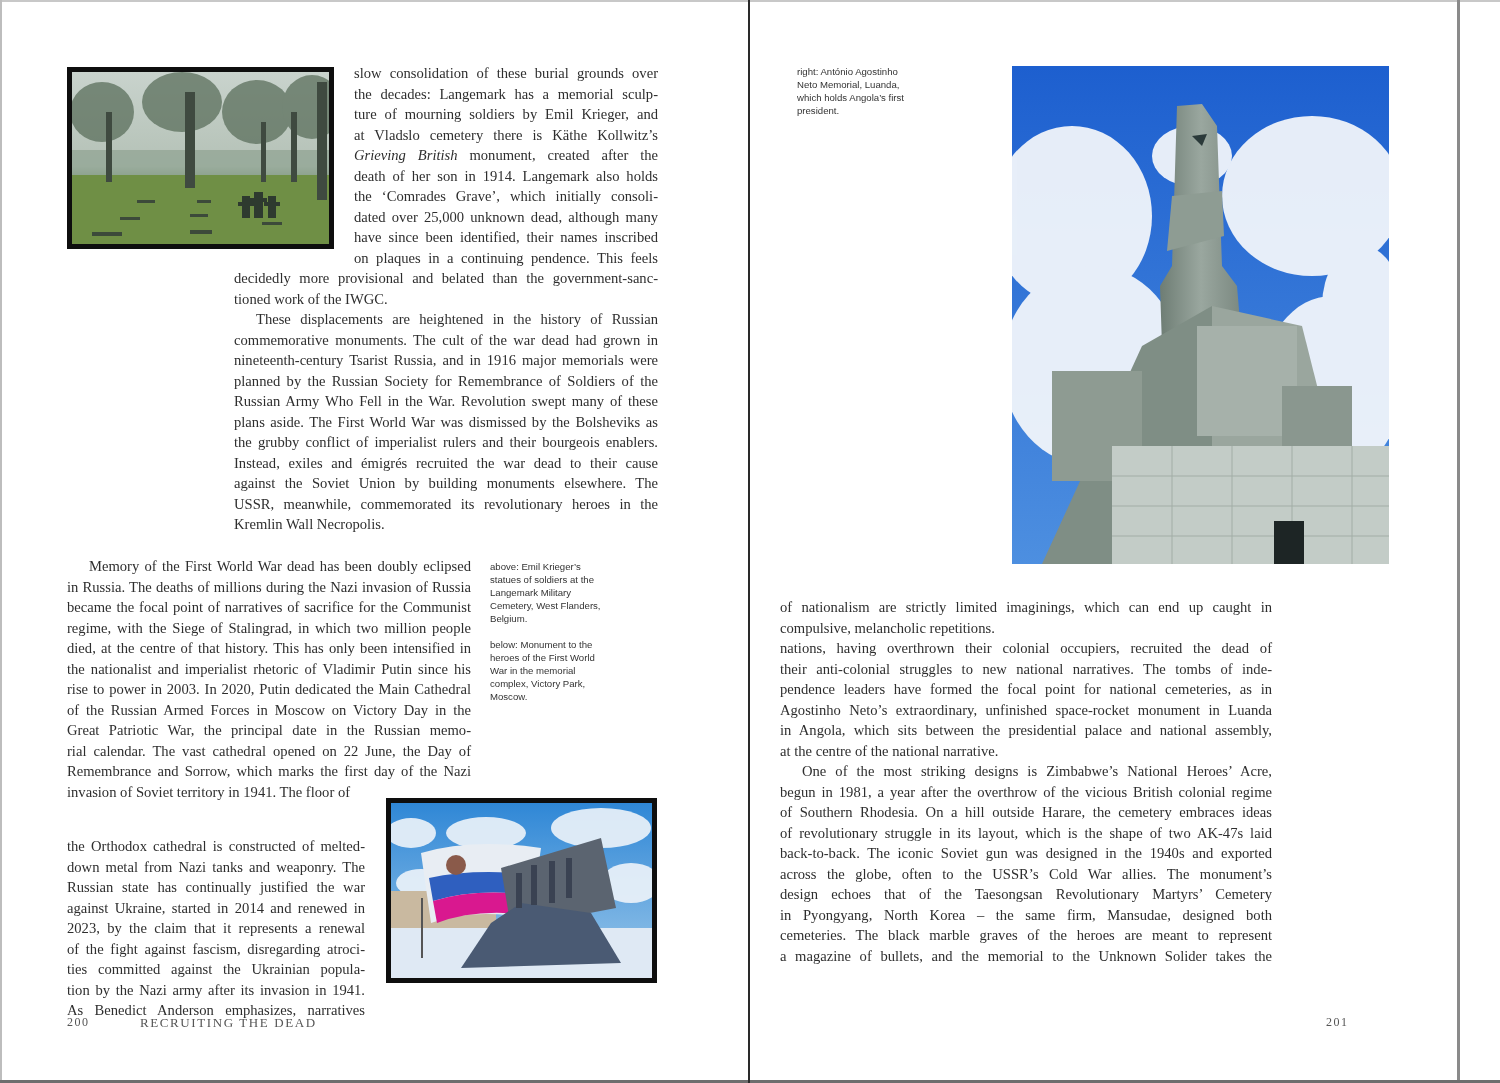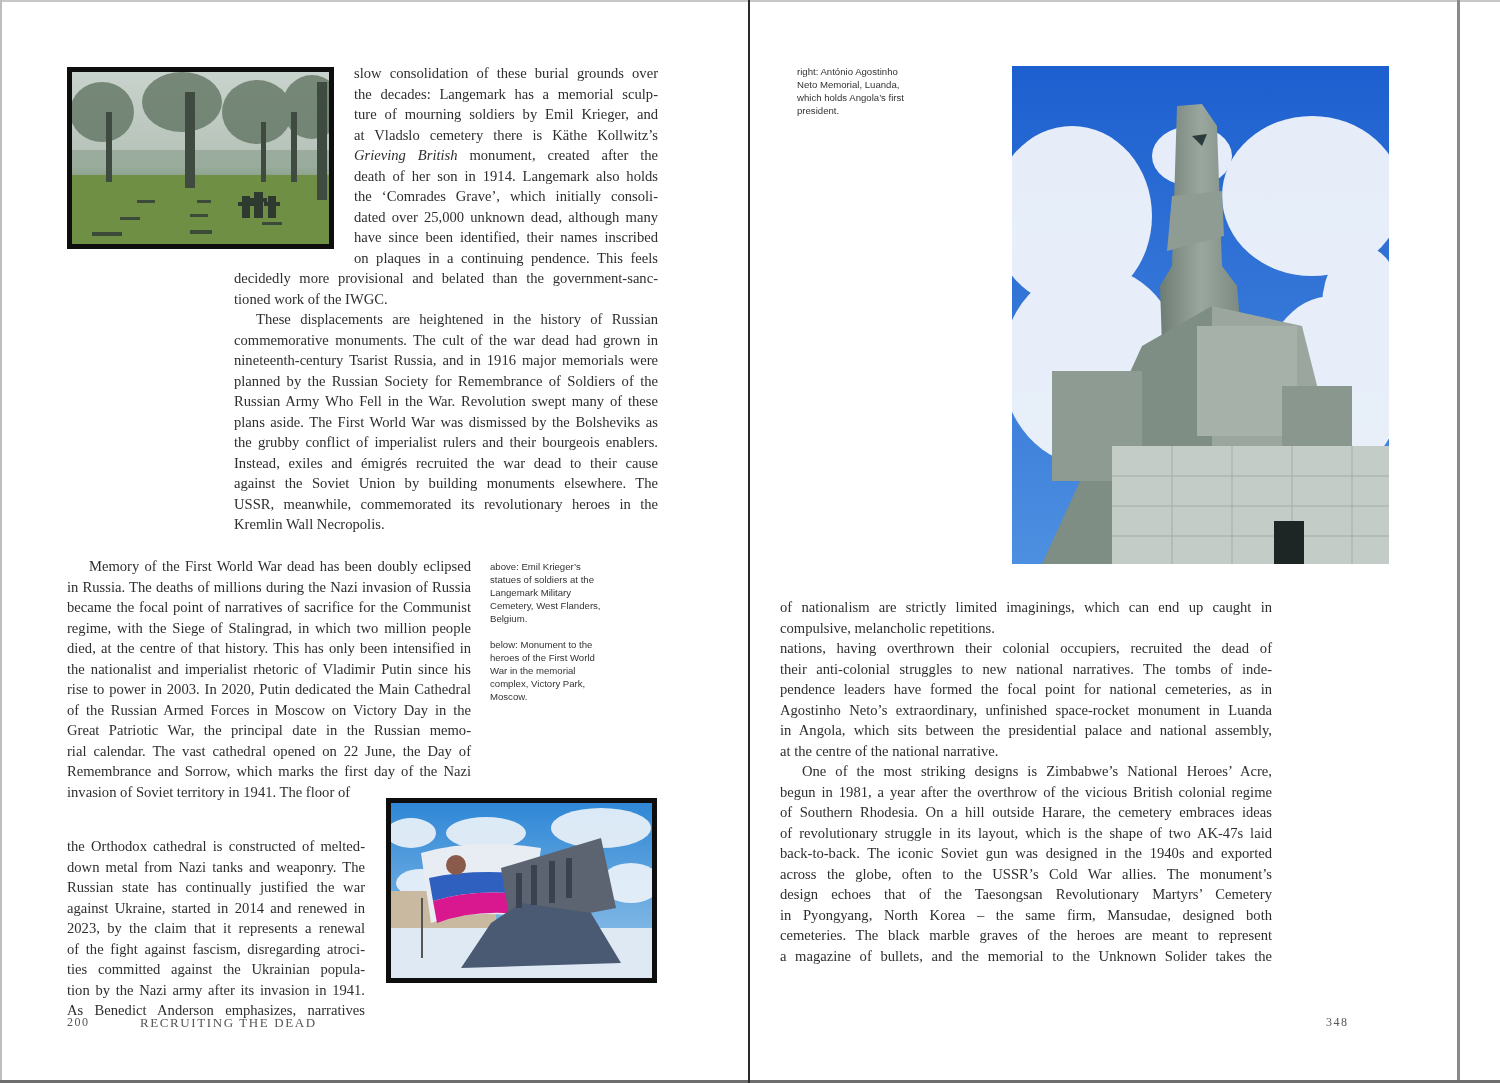--- a/index.html
+++ b/index.html
@@ -253,15 +253,15 @@
         <span class="line">of Southern Rhodesia. On a hill outside Harare, the cemetery embraces ideas</span>
         <span class="line">of revolutionary struggle in its layout, which is the shape of two AK-47s laid</span>
         <span class="line">back-to-back. The iconic Soviet gun was designed in the 1940s and exported</span>
         <span class="line">across the globe, often to the USSR’s Cold War allies. The monument’s</span>
         <span class="line">design echoes that of the Taesongsan Revolutionary Martyrs’ Cemetery</span>
         <span class="line">in Pyongyang, North Korea – the same firm, Mansudae, designed both</span>
         <span class="line">cemeteries. The black marble graves of the heroes are meant to represent</span>
         <span class="line">a magazine of bullets, and the memorial to the Unknown Solider takes the</span>
       </div>
 
-    <div class="folio" style="left:620px;">348</div>
+    <div class="folio" style="left:620px;">201</div>
   </div>
 </div>
 
 </body></html>

